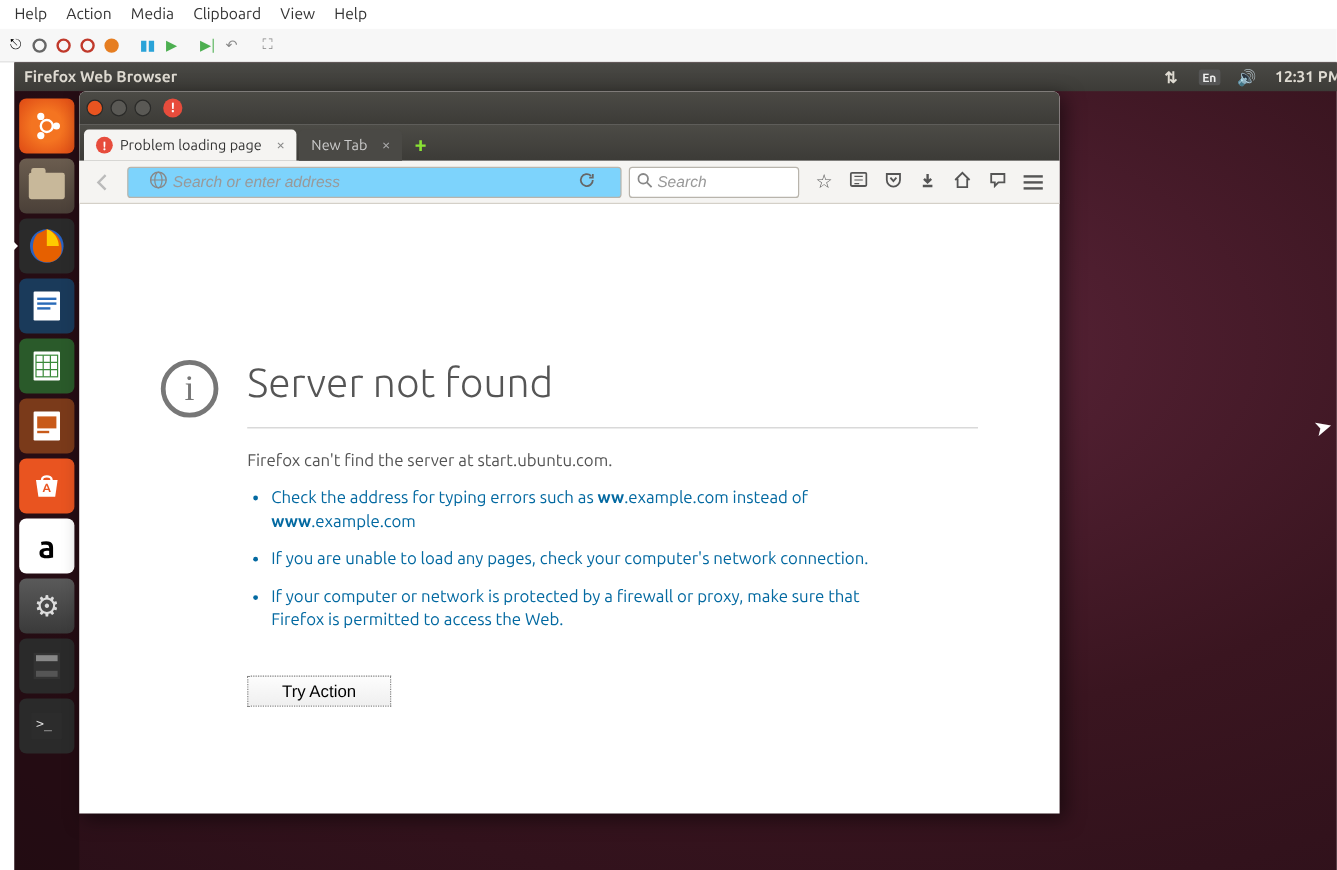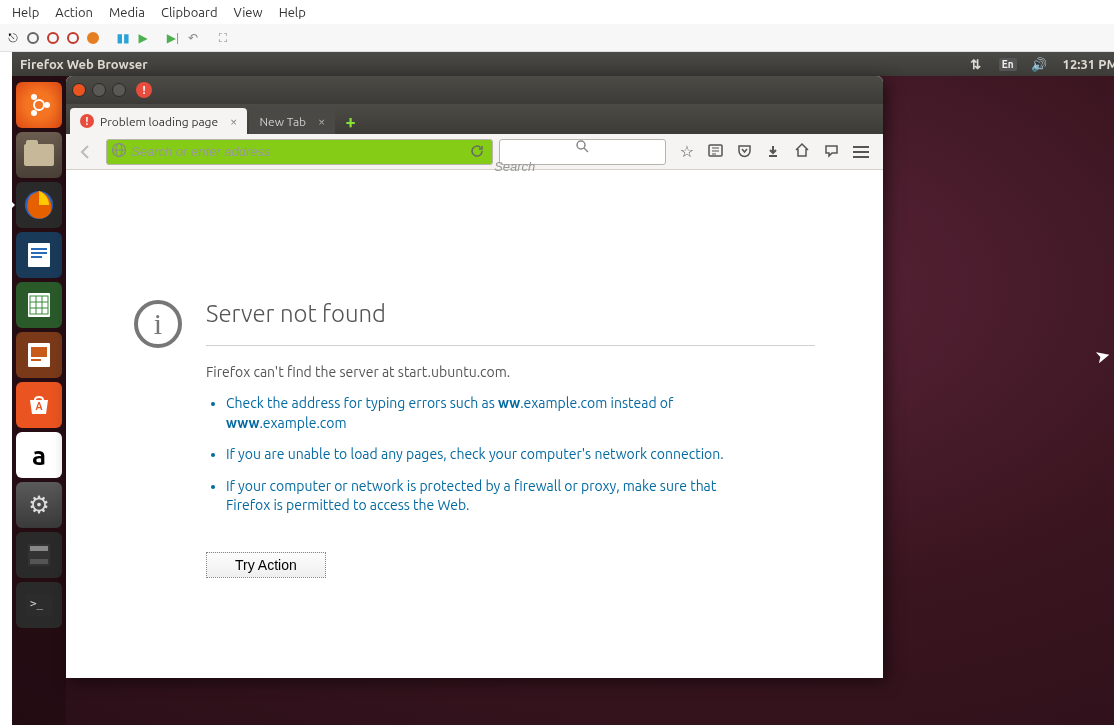--- a/index.html
+++ b/index.html
@@ -176,39 +176,39 @@
 .nav-btn {
   width: 28px; height: 28px;
   display: flex; align-items: center; justify-content: center;
   color: #555; font-size: 16px;
   border-radius: 3px;
 }
 .nav-btn.disabled { color: #bbb; }
 .urlbar {
   flex: 1;
   height: 26px;
-  background: #84cc16;
+  background: #7dd3fc;
   border: 1px solid #b8b4ac;
   border-radius: 3px;
   display: flex;
   align-items: center;
-  padding: 0 4px;
+  padding: 0 17px;
   gap: 4px;
 }
 .urlbar .globe { color:#888; font-size:14px; }
 .urlbar input {
   flex:1; border:none; outline:none; font-size:13px; color:#333;
   background:transparent;
 }
 .urlbar input::placeholder { color:#999; font-style: italic; }
 .urlbar .reload { color:#666; font-size:13px; padding:0 4px; }
 .searchbar {
-  width: 167px; height: 26px;
+  width: 142px; height: 26px;
   background:#fff; border:1px solid #b8b4ac; border-radius:3px;
-  display:flex; align-items:center; padding:0 6px; gap:4px;flex-direction:column;
+  display:flex; align-items:center; padding:0 6px; gap:4px;
 }
 .searchbar input { flex:1; border:none; outline:none; font-size:13px; background:transparent; }
 .searchbar input::placeholder { color:#999; font-style: italic; }
 .searchbar .mag { color:#888; font-size:13px; }
 .toolbar-icons { display:flex; align-items:center; gap: 14px; padding: 0 8px; color:#555; font-size:16px; }
 .hamburger { display:flex; flex-direction:column; gap:3px; }
 .hamburger span { width:16px; height:2px; background:#555; }
 
 
 .content {
@@ -222,21 +222,21 @@
   border: 4px solid #777;
   border-radius: 50%;
   color:#777;
   font-family: Georgia, serif;
   font-size: 30px;
   display:flex; align-items:center; justify-content:center;
   flex-shrink: 0;
 }
 .error-body { flex:1; }
 .error-title {
-  font-size: 24px;
+  font-size: 34px;
   font-weight: 300;
   color:#555;
   padding-bottom: 18px;
   border-bottom: 1px solid #d0d0d0;
   margin-bottom: 18px;
 }
 .error-msg { margin-bottom: 14px; color:#555; }
 .error-list { list-style: disc; padding-left: 20px; color:#0369a1; }
 .error-list li { margin-bottom: 12px; line-height: 1.4; max-width: 500px; }
 .try-again {

